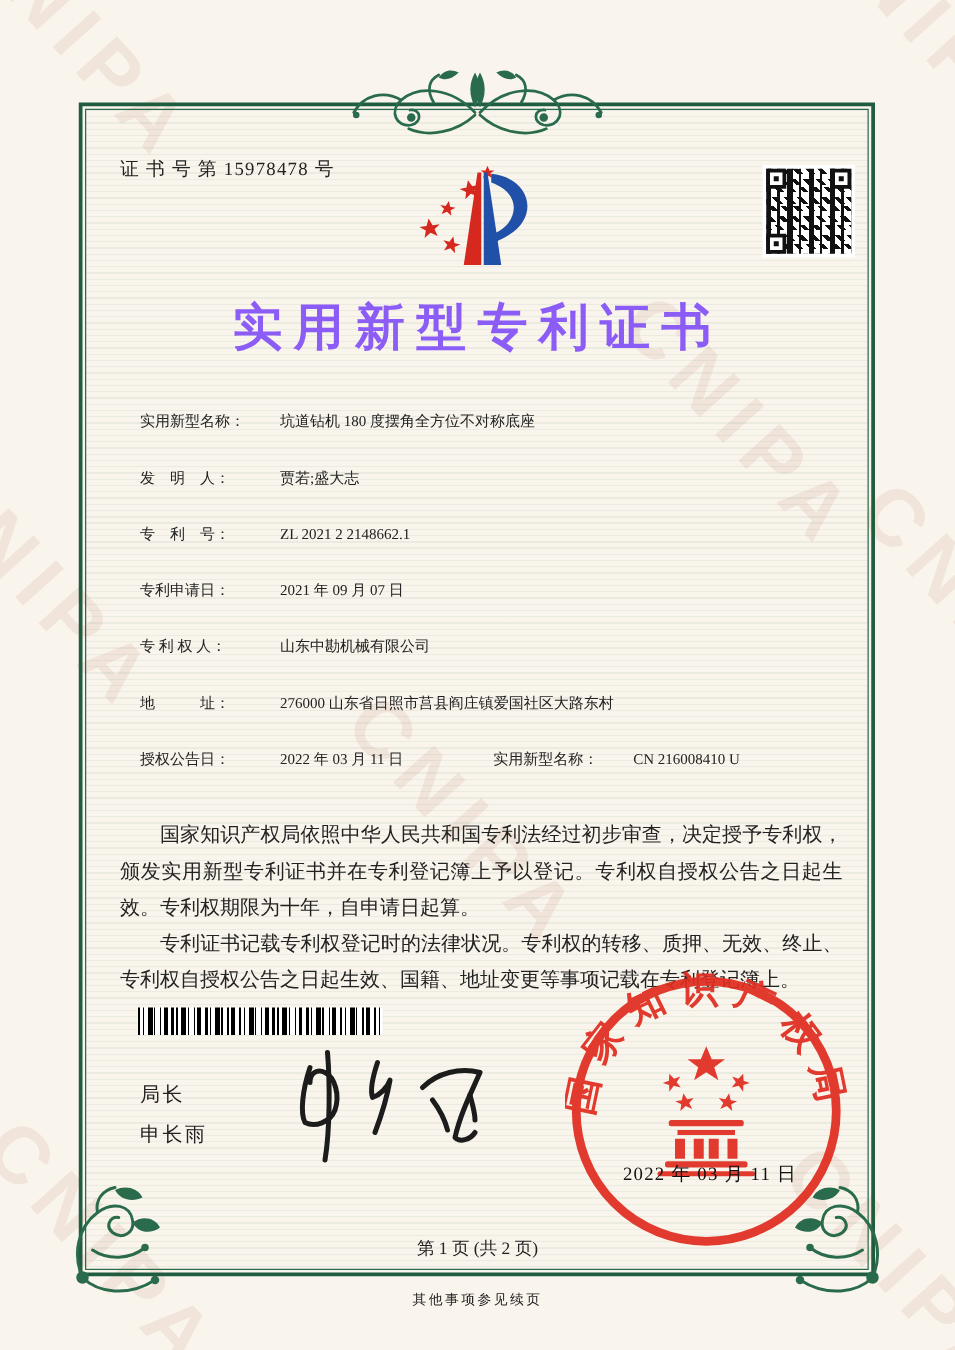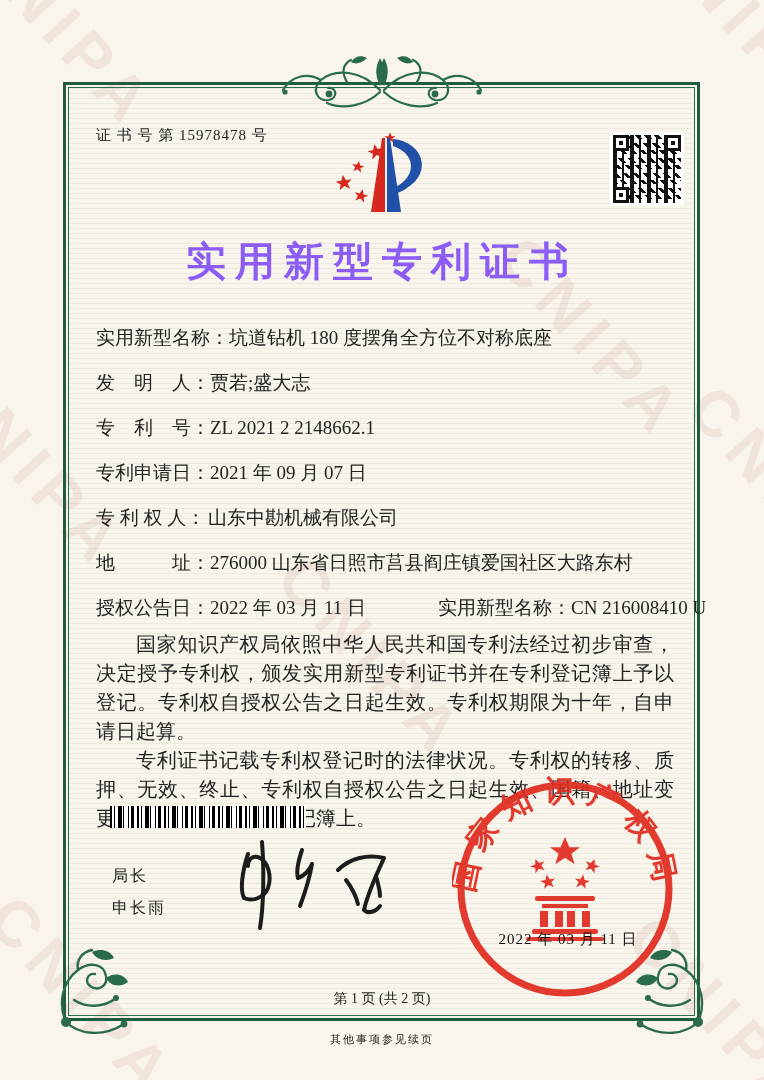--- a/index.html
+++ b/index.html
@@ -40,29 +40,29 @@
   }
   .qr-finder{position:absolute;width:16px;height:16px;background:#111;}
   .qr-finder::after{content:"";position:absolute;left:3px;top:3px;width:10px;height:10px;background:#fff;}
   .qr-finder::before{content:"";position:absolute;left:6px;top:6px;width:4px;height:4px;background:#111;z-index:1;}
   .qr-f1{left:0;top:0}.qr-f2{right:0;top:0}.qr-f3{left:0;bottom:0}
   .doc-title{
     position:absolute;left:0;top:234px;width:100%;text-align:center;
     font-size:40px;font-weight:bold;letter-spacing:9px;color:#8b5cf6;
   }
   
-  .fields{position:absolute;left:96px;top:328px;width:580px;font-size:19px;}
+  .fields{position:absolute;left:112px;top:328px;width:580px;font-size:12px;}
   .frow{display:flex;margin-bottom:26px;line-height:19px;}
   .flabel{flex:0 0 112px;white-space:pre;}
   .fvalue{white-space:pre;}
   .frow-double .pair2{margin-left:72px;display:flex;}
   
   .body-text{
-    position:absolute;left:96px;top:630px;width:578px;
-    font-size:20px;line-height:29px;text-align:justify;
+    position:absolute;left:96px;top:654px;width:578px;
+    font-size:16px;line-height:29px;text-align:justify;
   }
   .body-text p{margin:0;text-indent:2em;}
   
   .barcode{
     position:absolute;left:110px;top:806px;width:196px;height:22px;
     background:repeating-linear-gradient(90deg,
       #000 0 2px,#fff 2px 4px,#000 4px 5px,#fff 5px 8px,
       #000 8px 12px,#fff 12px 13px,#000 13px 14px,#fff 14px 18px,
       #000 18px 19px,#fff 19px 21px,#000 21px 24px,#fff 24px 27px);
   }

